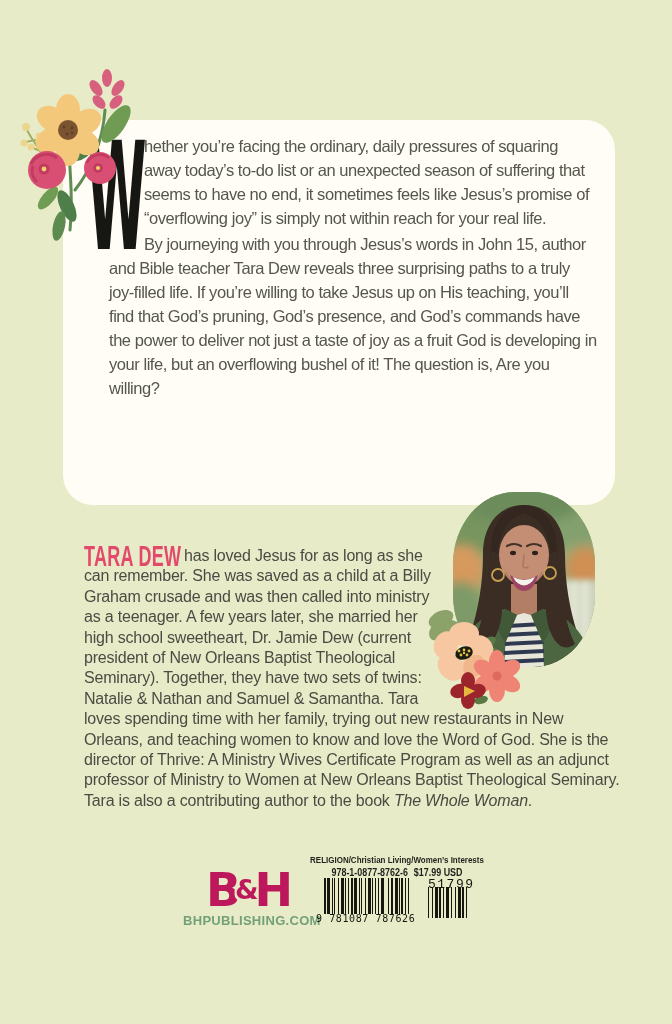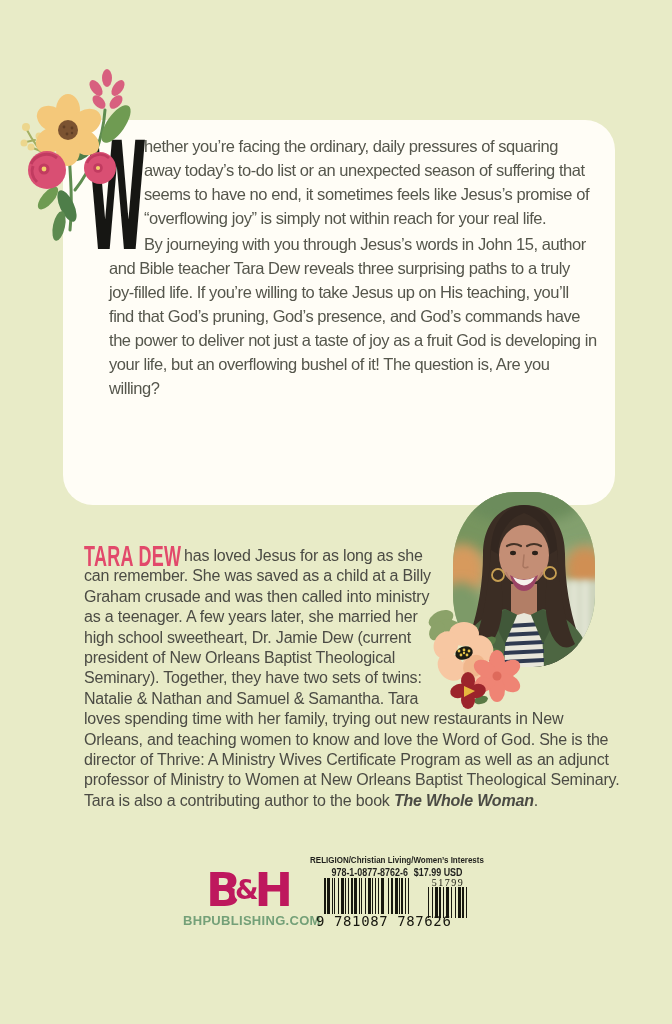--- a/index.html
+++ b/index.html
@@ -31,21 +31,21 @@
     color:#4b4b44; font-size:16px; line-height:20.4px; letter-spacing:-0.2px;
   }
   .bio-name {
     position:absolute; left:0; top:-3px; display:inline-block;
     font-weight:bold; font-size:29px; line-height:26px; letter-spacing:0.5px;
     color:#e2496b; transform:scaleX(0.62); transform-origin:left top;
     white-space:nowrap;
   }
   .bio-photo-spacer { float:right; width:185px; height:163px; }
   .bio-text { margin:0; text-indent:100px; }
-  .bio-text i { font-style:italic;font-weight:bold; }
+  .bio-text i { font-style:italic; }
   
   .author-photo {
     position:absolute; left:453px; top:492px; width:142px; height:175px;
     z-index:3;
   }
   .author-photo svg { display:block; }
   
   .bouquet-top { position:absolute; left:15px; top:68px; width:165px; height:180px; z-index:4; }
   .flowers-photo { position:absolute; left:427px; top:607px; width:100px; height:102px; z-index:5; }
   
@@ -80,26 +80,26 @@
   .ean-bars {
     position:absolute; left:8px; top:1px; width:85px; height:36px;
     background:repeating-linear-gradient(90deg,
       #17170f 0 1.5px, transparent 1.5px 3px,
       #17170f 3px 6px, transparent 6px 7.5px,
       #17170f 7.5px 8.5px, transparent 8.5px 10px,
       #17170f 10px 11px, transparent 11px 13.5px);
   }
   .ean-digits {
     position:absolute; left:0; top:36px; width:96px;
-    font-family:"DejaVu Sans Mono", monospace; font-size:14px; letter-spacing:0.6px;
+    font-family:"DejaVu Sans Mono", monospace; font-size:10px; letter-spacing:0.6px;
     color:#17170f; white-space:nowrap;
   }
   .addon-num {
     position:absolute; left:112px; top:0; width:40px; text-align:center;
-    font-family:Liberation Serif, serif; font-size:10px; letter-spacing:1.5px;
+    font-family:Liberation Mono, monospace; font-size:13px; letter-spacing:1.5px;
     color:#17170f;
   }
   .addon-bars {
     position:absolute; left:112px; top:10px; width:40px; height:31px;
     background:repeating-linear-gradient(90deg,
       #17170f 0 1.5px, transparent 1.5px 4px,
       #17170f 4px 5px, transparent 5px 7px,
       #17170f 7px 10px, transparent 10px 11.5px);
   }
 </style>

